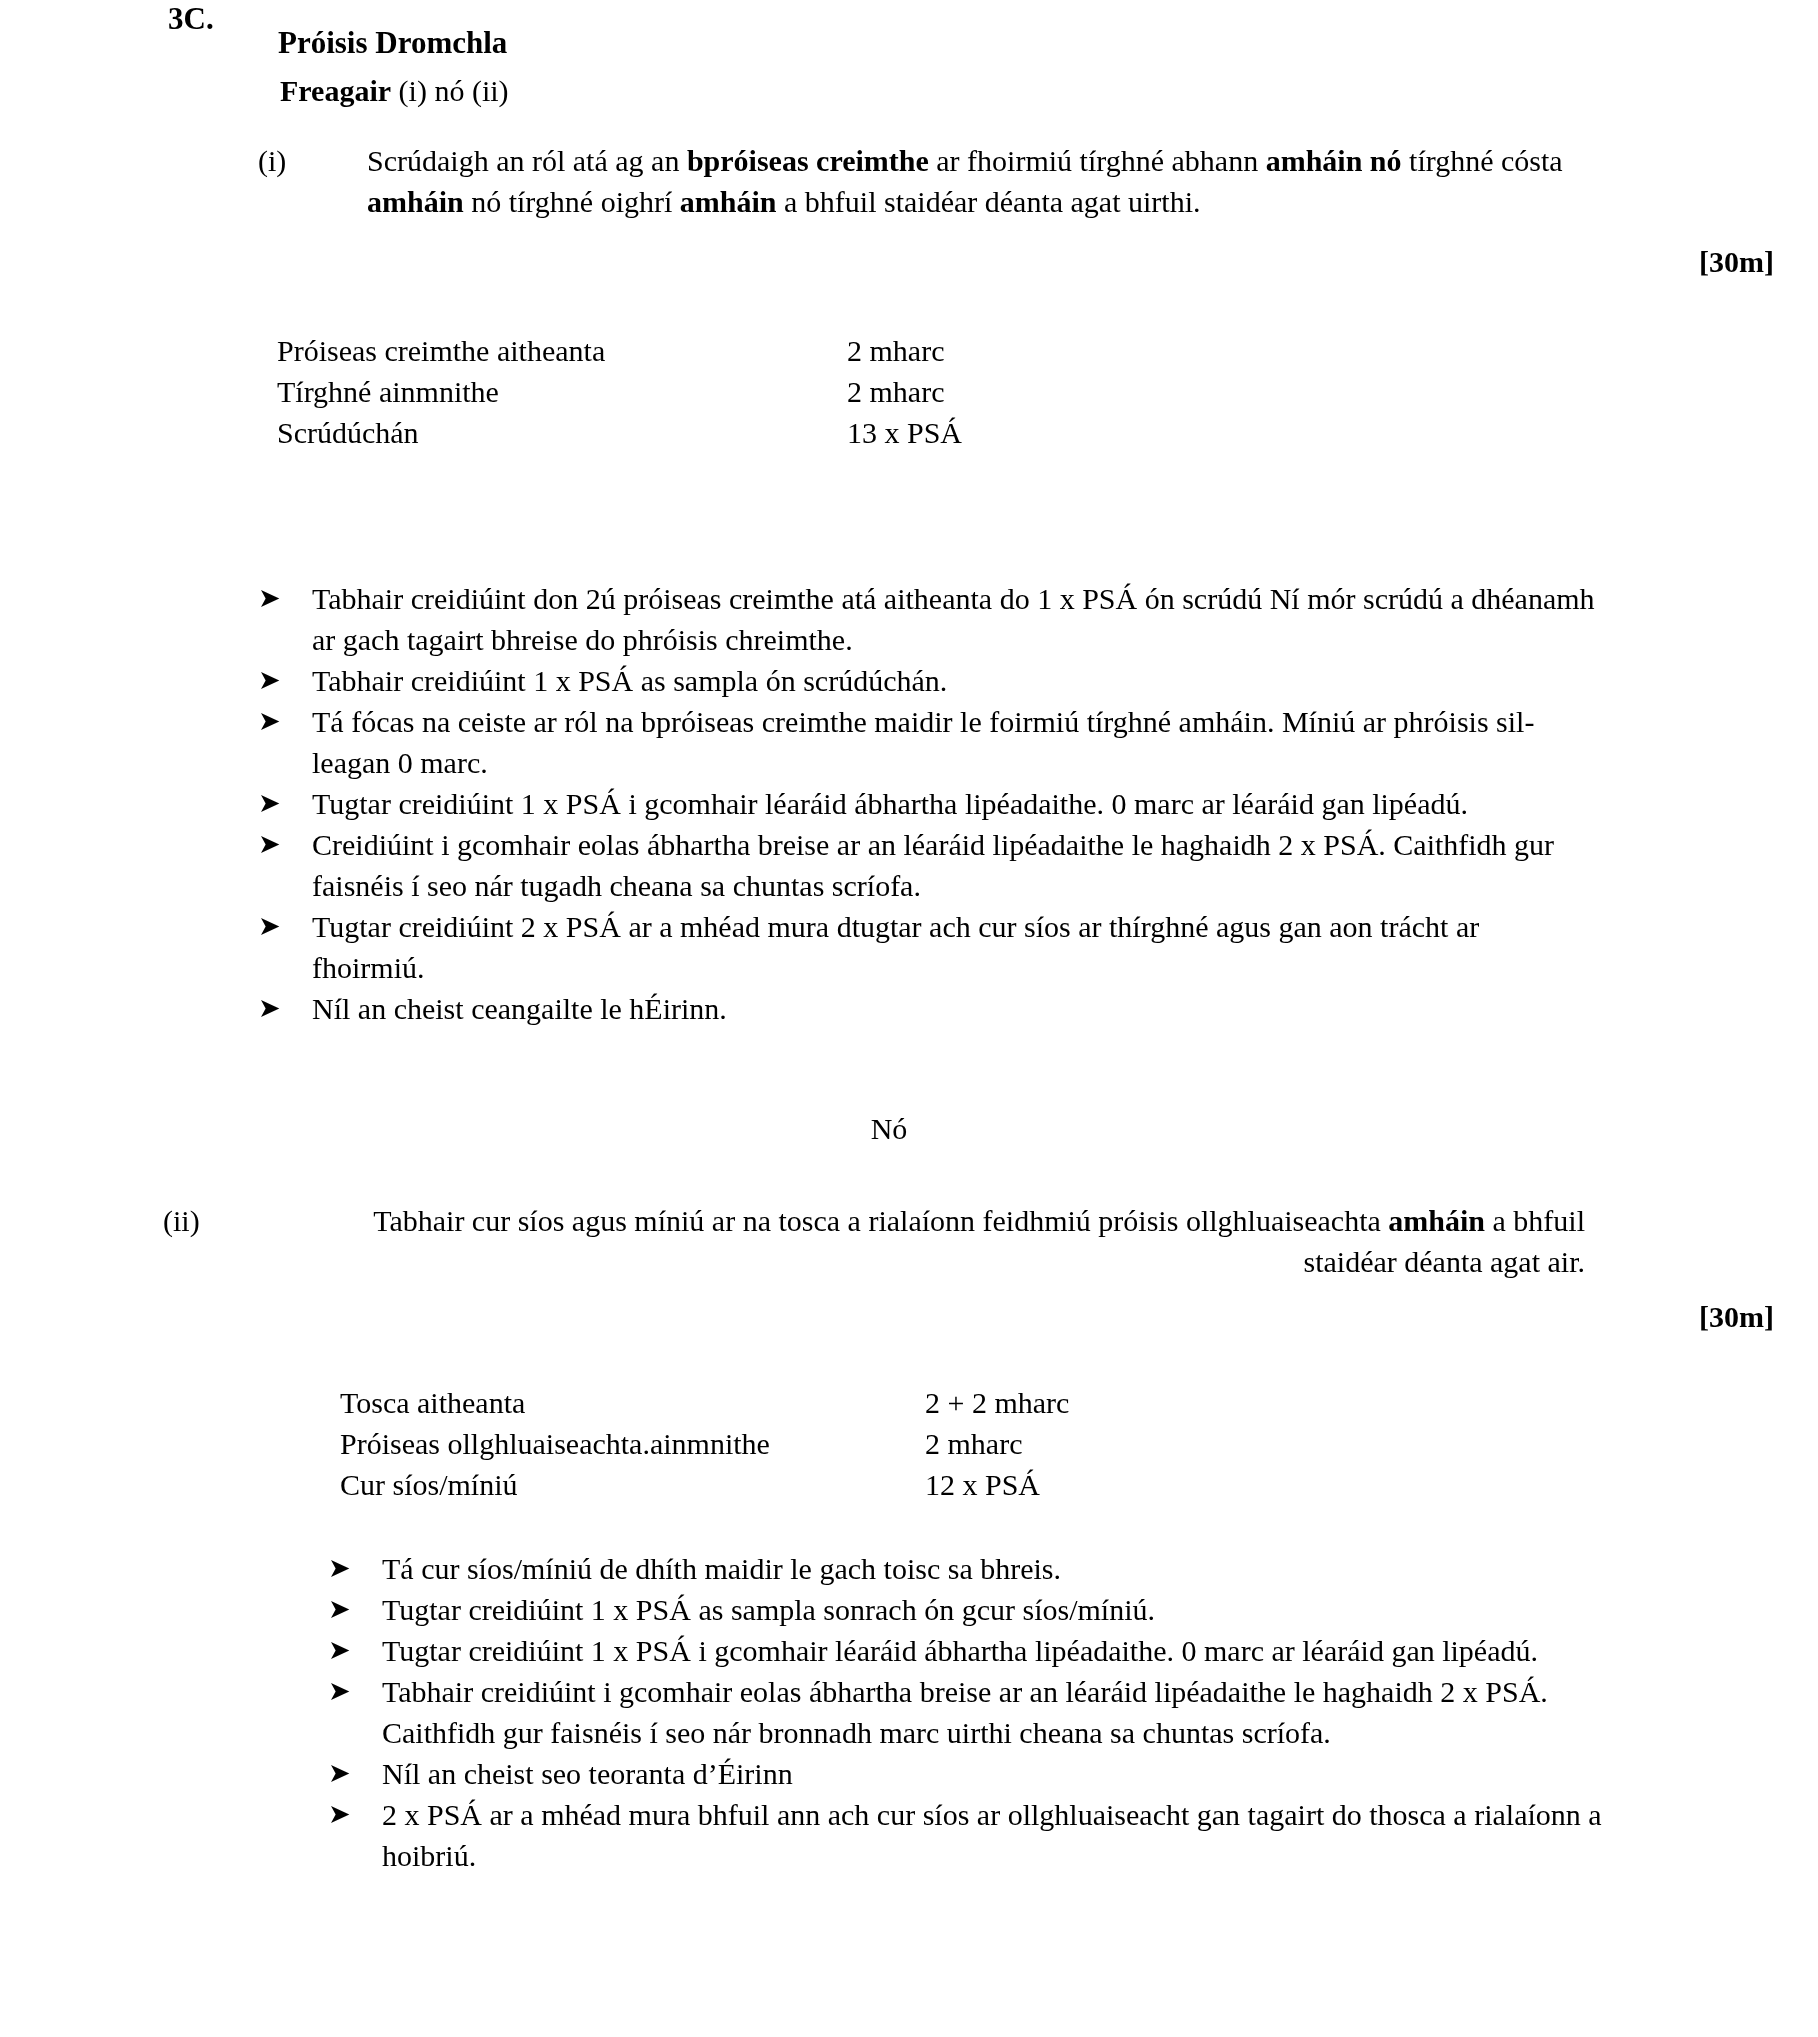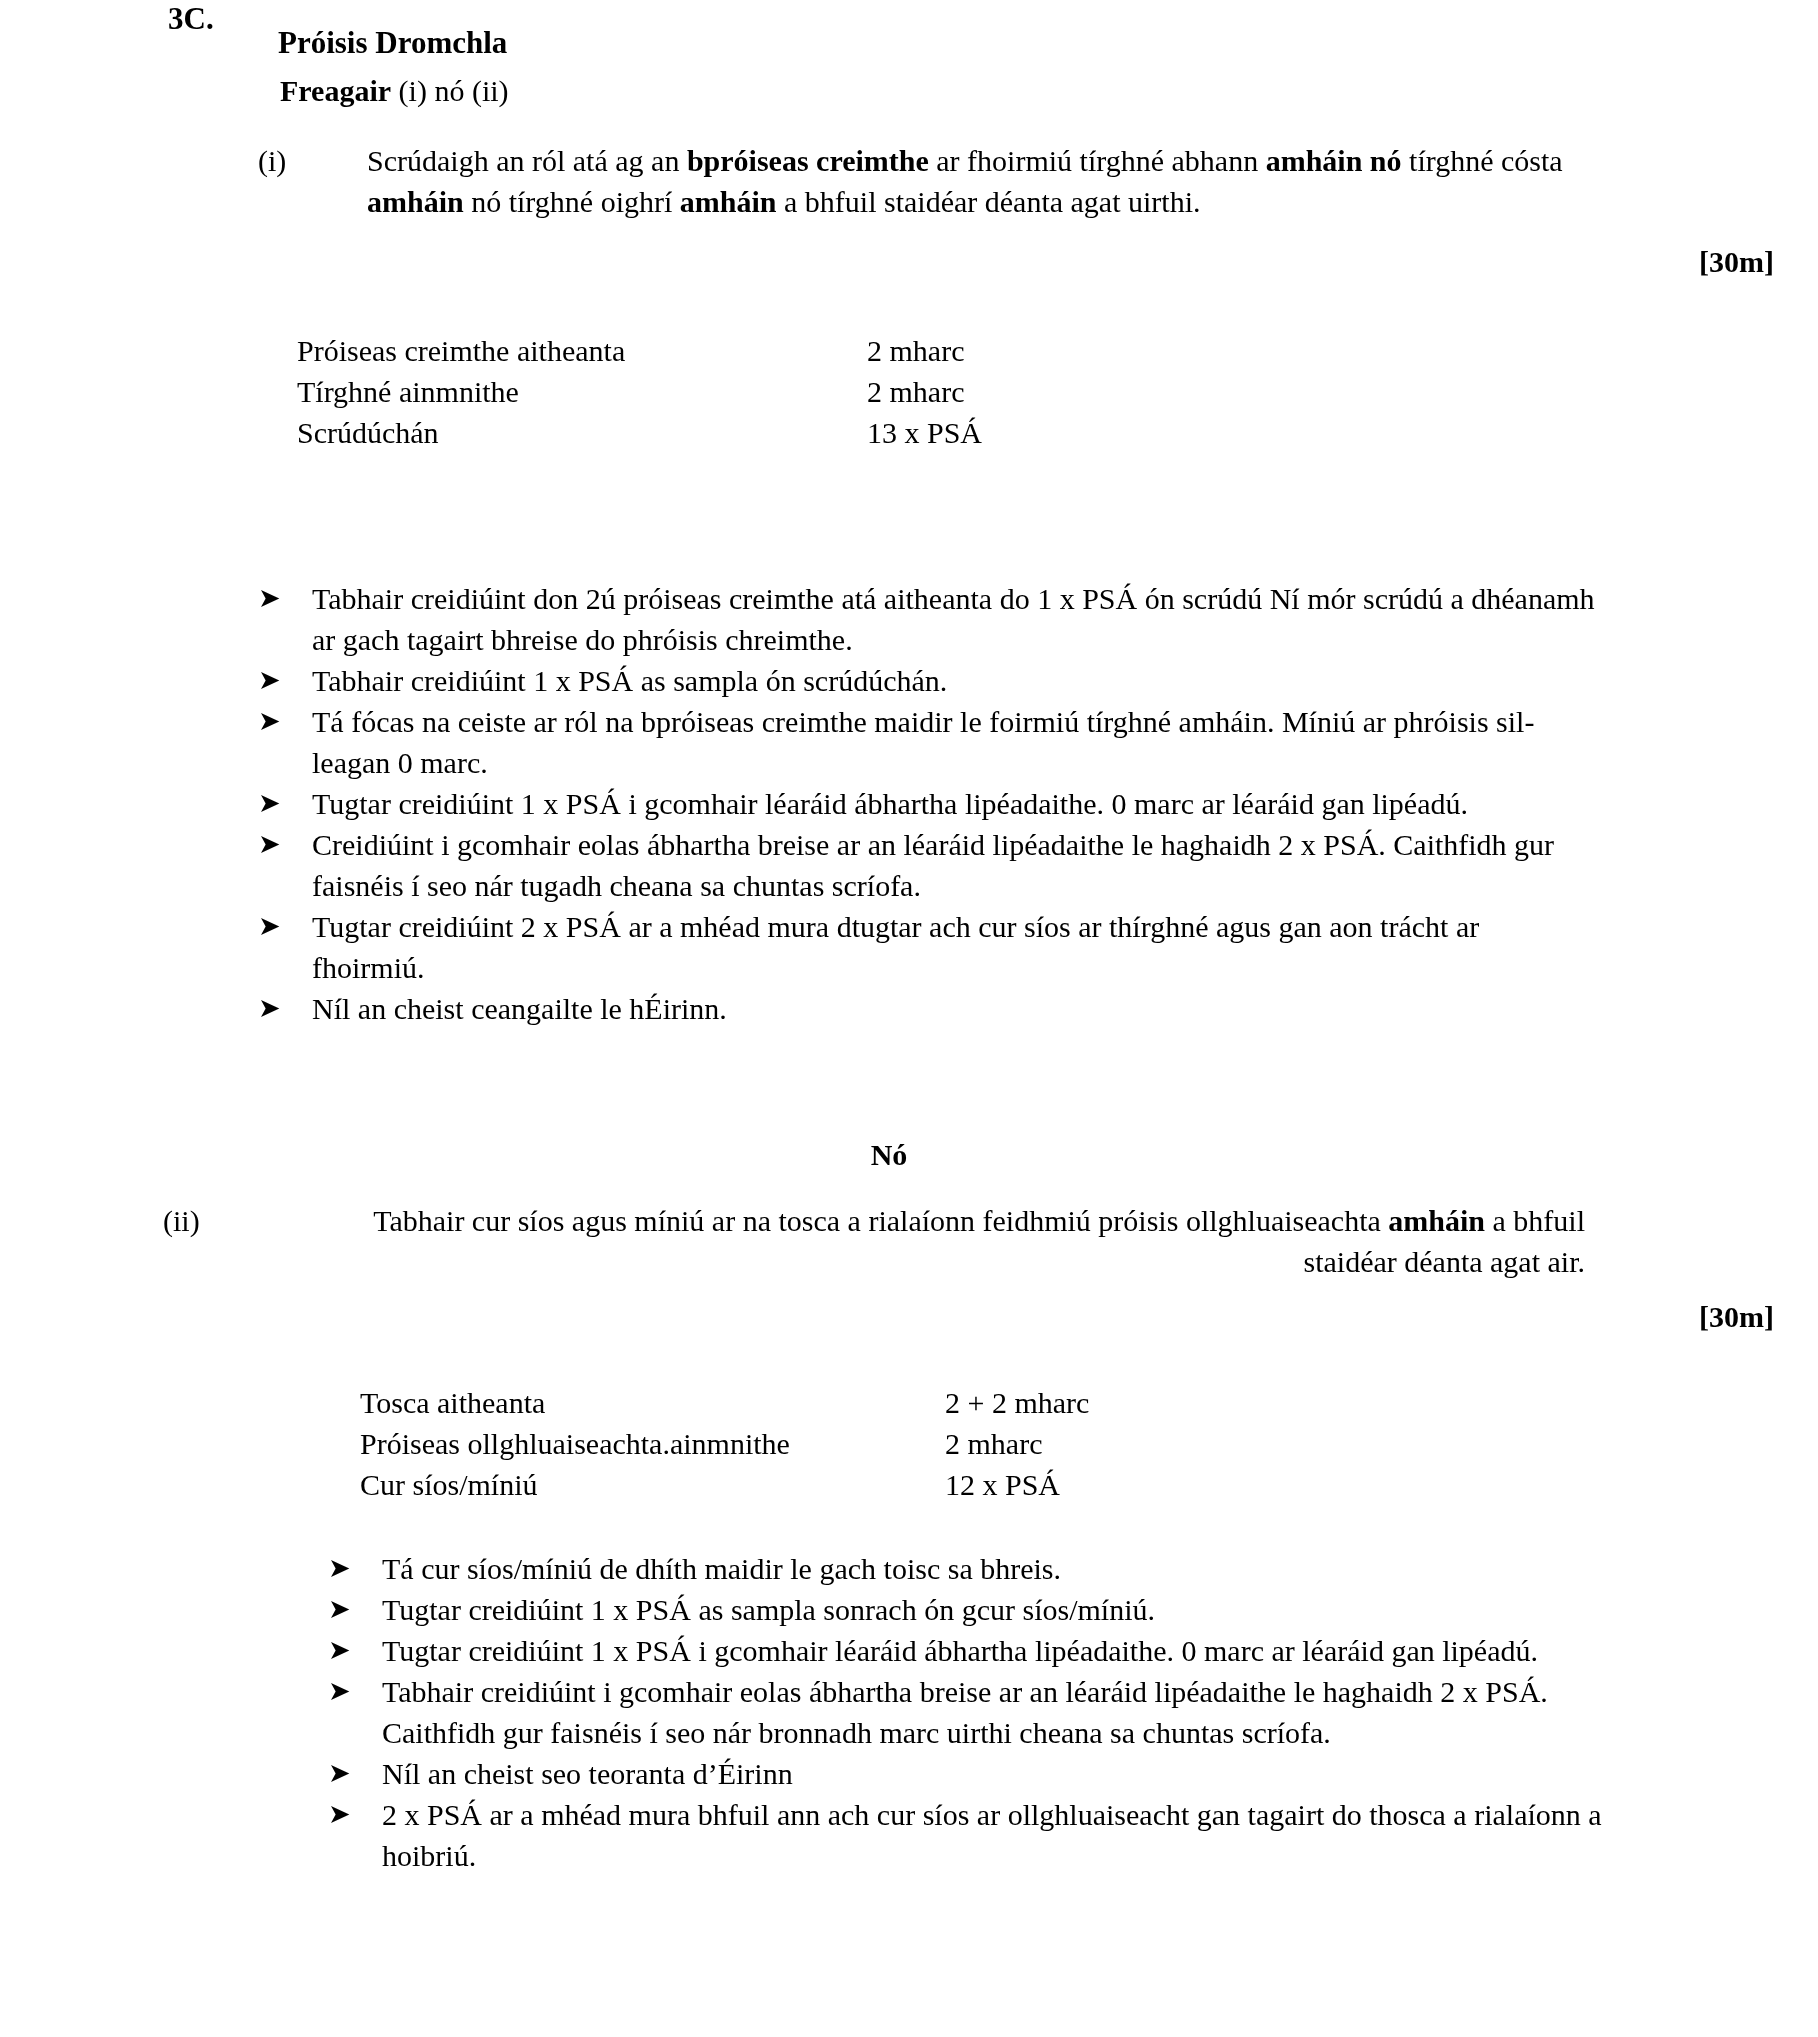--- a/index.html
+++ b/index.html
@@ -84,21 +84,20 @@
   }
   #marks-i  { top: 245px; }
   #marks-ii { top: 1300px; }
 
   
   .marks-table {
     position: absolute;
     font-size: 30px;
     line-height: 41px;
     border-collapse: collapse;
-    margin-left: 20px;
   }
   .marks-table td {
     padding: 0;
     vertical-align: top;
     white-space: nowrap;
   }
   .marks-table td.label { padding-right: 30px; }
 
   #marks-table-i  { left: 277px; top: 330px; }
   #marks-table-i td.label { width: 540px; }
@@ -130,23 +129,22 @@
   #bullets-i  { left: 258px; top: 578px; width: 1340px; }
   #bullets-ii { left: 328px; top: 1548px; width: 1280px; }
 
   
   .no-divider {
     position: absolute;
     top: 1112px;
     left: 0;
     width: 1818px;
     text-align: center;
-    font-weight: bold;
-    font-size: 30px;
-    margin-top: 26px;
+    font-weight: normal;
+    font-size: 30px;
   }
   .no-divider span {
     position: relative;
     left: -20px;
   }
 </style>
 </head>
 <body>
 
 <div class="page">

